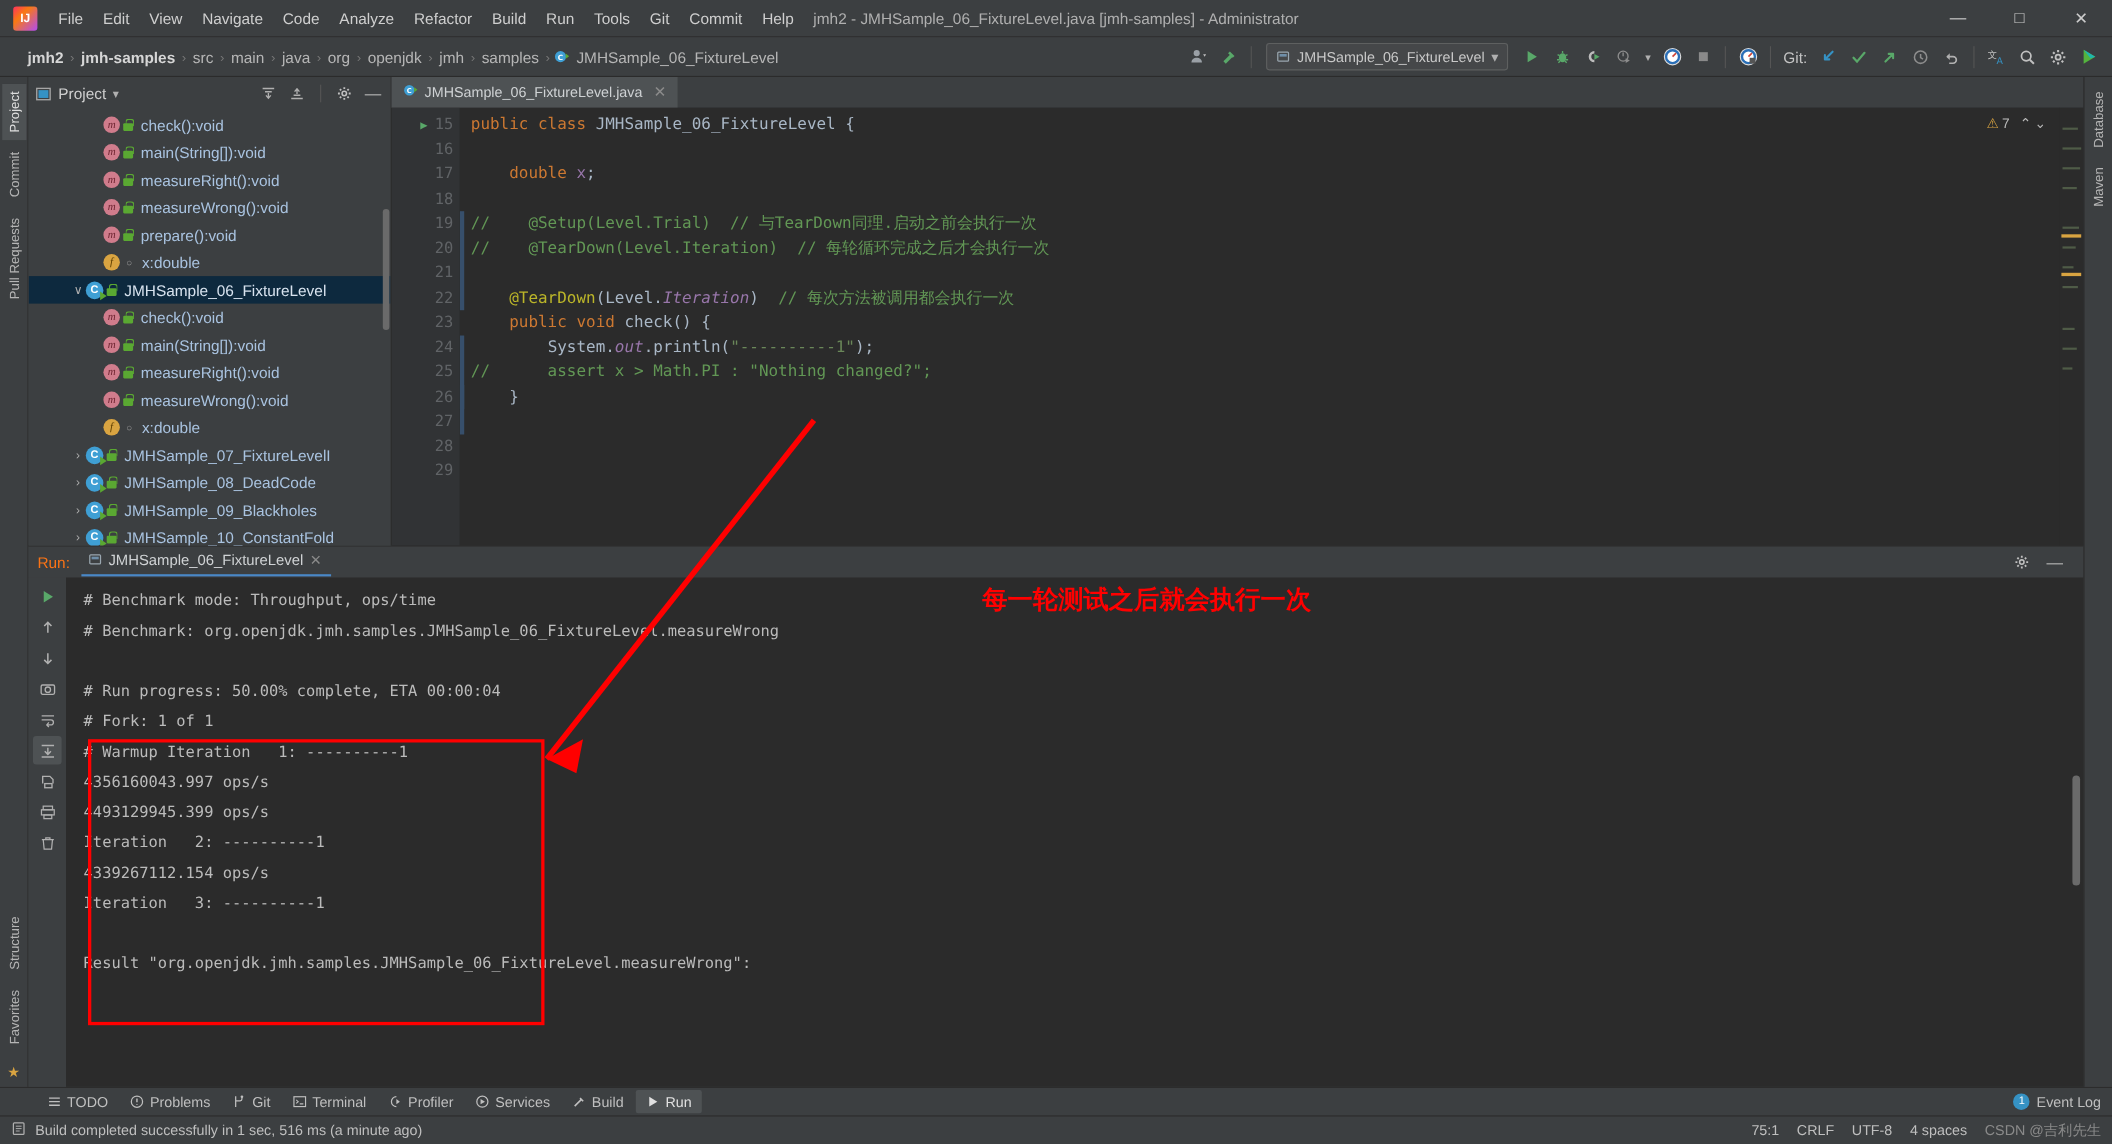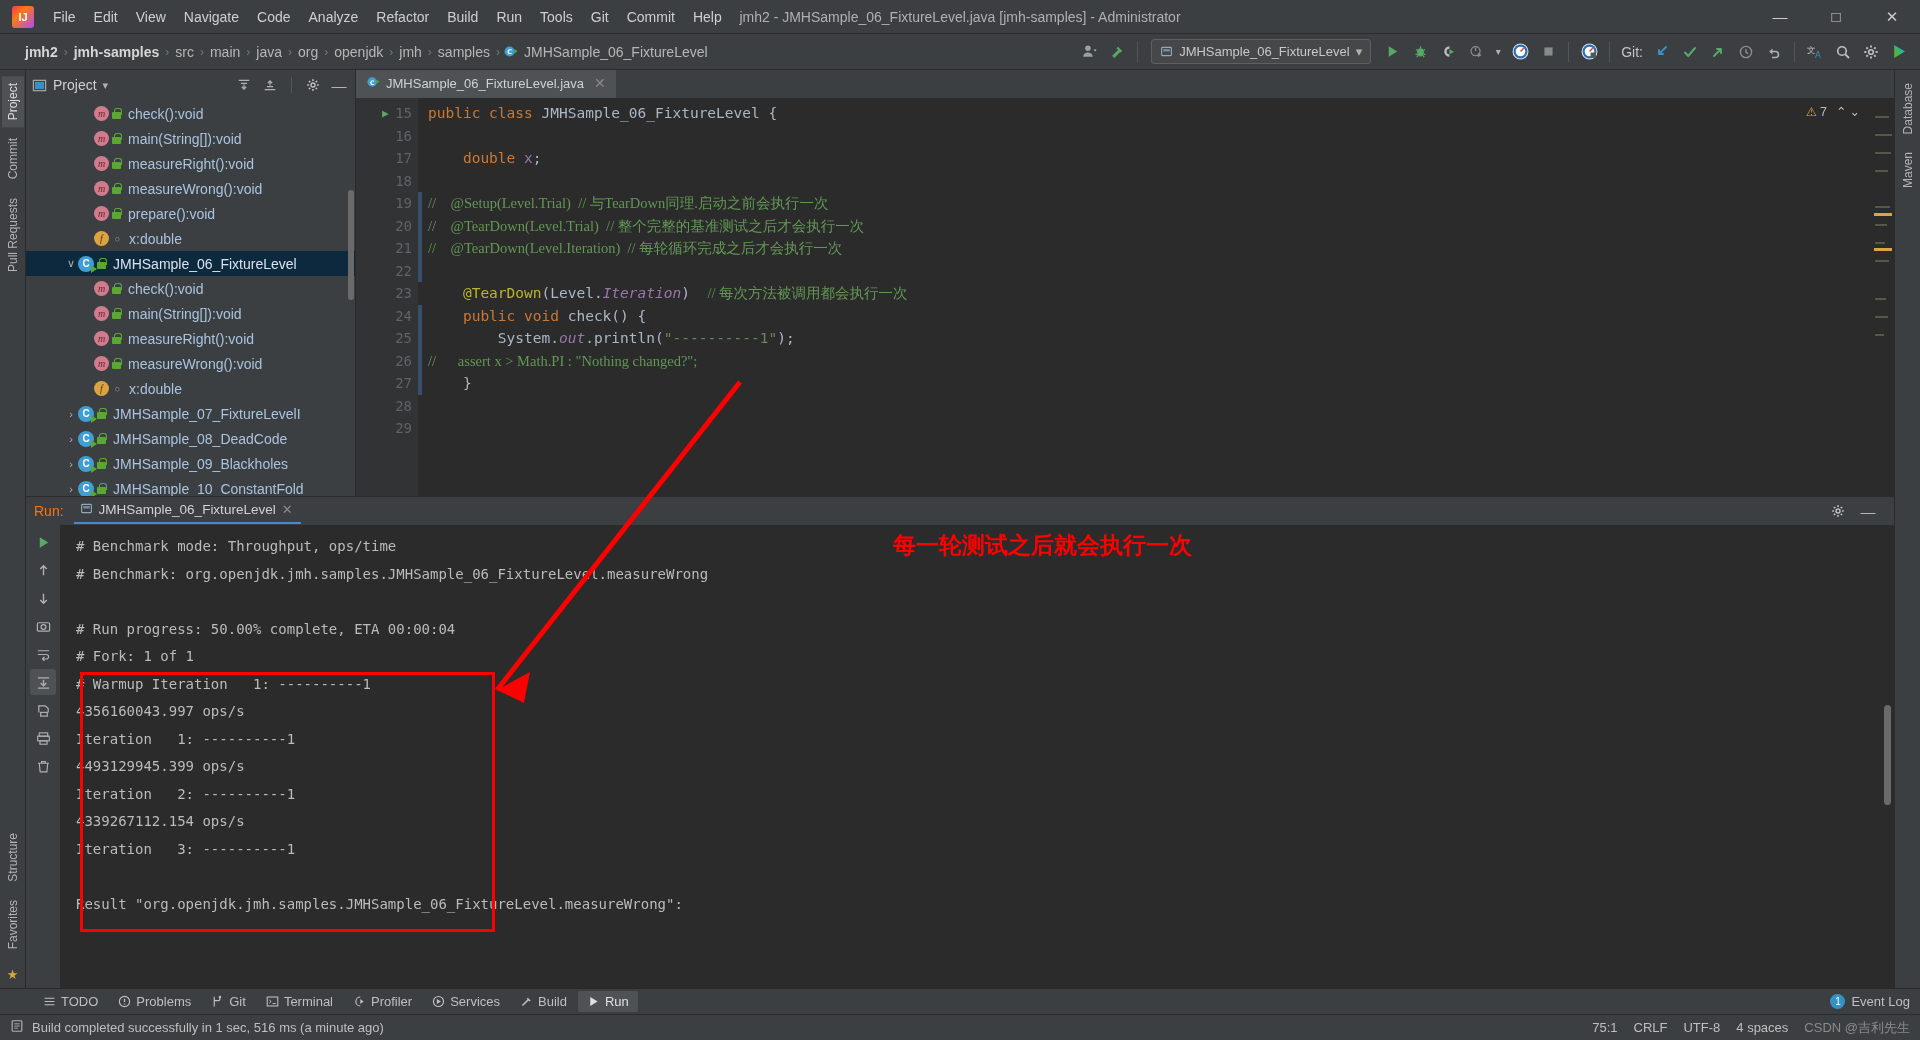--- a/index.html
+++ b/index.html
@@ -125,21 +125,21 @@
   }
   .gl{ height:22.5px; display:flex; align-items:center; justify-content:flex-end; padding-right:6px; position:relative;}
   .runmark{ position:absolute; left:26px; color:#59a869; font-size:11px;}
   .fold{ position:absolute; right:-13px; color:#8a8a8a; font-size:10px;}
   #codearea{
     flex:1; position:relative; font-family:"DejaVu Sans Mono",monospace; font-size:14.5px;
     padding-top:4px; overflow:hidden; background:#2b2b2b;
   }
   .cl{ height:22.5px; line-height:22.5px; white-space:pre; padding-left:10px;}
   .kw{color:#cc7832;}
-  .cls{color:#a9b7c6;} .fld{color:#9876aa;} .cmt{color:#629755;font-family:Liberation Serif, serif;}
+  .cls{color:#a9b7c6;} .fld{color:#9876aa;} .cmt{color:#629755;}
   .str{color:#6a8759;} .ann{color:#bbb529;}
   .plain{color:#a9b7c6;} .ital{font-style:italic;}
   #changebar{ position:absolute; left:0; top:4px; width:4px; }
   .chg{ position:absolute; left:0; width:4px; background:#374f6b;}
   #warnbadge{
     position:absolute; right:34px; top:6px; display:flex; align-items:center; gap:3px;
     color:#bbb; font-size:12.5px;
   }
   #minimap{ width:22px; background:#2b2b2b; flex:none; position:relative;}
   .mmline{ position:absolute; height:2px; background:#4f5b47;}
@@ -597,21 +597,20 @@
                 <div class="chg" style="top: 90px; height: 90px;"></div>
                 <div class="chg" style="top: 202.5px; height: 67.5px;"></div>
                 <div class="chg" style="top: 247.5px; height: 45px;"></div>
               </div>
             <div id="codelines">
                 <div class="cl"><span class="kw">public class </span><span class="cls">JMHSample_06_FixtureLevel </span><span class="plain">{</span></div>
                 <div class="cl">&nbsp;</div>
                 <div class="cl">    <span class="kw">double </span><span class="fld">x</span><span class="plain">;</span></div>
                 <div class="cl">&nbsp;</div>
                 <div class="cl"><span class="cmt">//    @Setup(Level.Trial)  // 与TearDown同理.启动之前会执行一次</span></div>
-                <div class="cl"><span class="cmt">//    @TearDown(Level.Trial)  // 整个完整的基准测试之后才会执行一次</span></div>
                 <div class="cl"><span class="cmt">//    @TearDown(Level.Iteration)  // 每轮循环完成之后才会执行一次</span></div>
                 <div class="cl">&nbsp;</div>
                 <div class="cl">    <span class="ann">@TearDown</span><span class="plain">(</span><span class="cls">Level</span><span class="plain">.</span><span class="fld ital">Iteration</span><span class="plain">)  </span><span class="cmt">// 每次方法被调用都会执行一次</span></div>
                 <div class="cl">    <span class="kw">public void </span><span class="cls">check</span><span class="plain">() {</span></div>
                 <div class="cl">        <span class="cls">System</span><span class="plain">.</span><span class="fld ital">out</span><span class="plain">.</span><span class="cls">println</span><span class="plain">(</span><span class="str">"----------1"</span><span class="plain">);</span></div>
                 <div class="cl"><span class="cmt">//      assert x &gt; Math.PI : "Nothing changed?";</span></div>
                 <div class="cl">    <span class="plain">}</span></div>
                 <div class="cl">&nbsp;</div>
               </div>
           </div>
@@ -718,21 +717,20 @@
         </div>
         <div id="console">
           <div id="conlines">
               <div class="conline"># Benchmark mode: Throughput, ops/time</div>
               <div class="conline"># Benchmark: org.openjdk.jmh.samples.JMHSample_06_FixtureLevel.measureWrong</div>
               <div class="conline"></div>
               <div class="conline"># Run progress: 50.00% complete, ETA 00:00:04</div>
               <div class="conline"># Fork: 1 of 1</div>
               <div class="conline"># Warmup Iteration   1: ----------1</div>
               <div class="conline">4356160043.997 ops/s</div>
-              <div class="conline">Iteration   1: ----------1</div>
               <div class="conline">4493129945.399 ops/s</div>
               <div class="conline">Iteration   2: ----------1</div>
               <div class="conline">4339267112.154 ops/s</div>
               <div class="conline">Iteration   3: ----------1</div>
               <div class="conline"></div>
               <div class="conline">Result "org.openjdk.jmh.samples.JMHSample_06_FixtureLevel.measureWrong":</div>
             </div>
           <div id="redbox" style="left: 20px; top: 147px; width: 415px; height: 260px;"></div>
           <div id="cons-scroll" style="top: 180px; height: 100px;"></div>
         </div>

